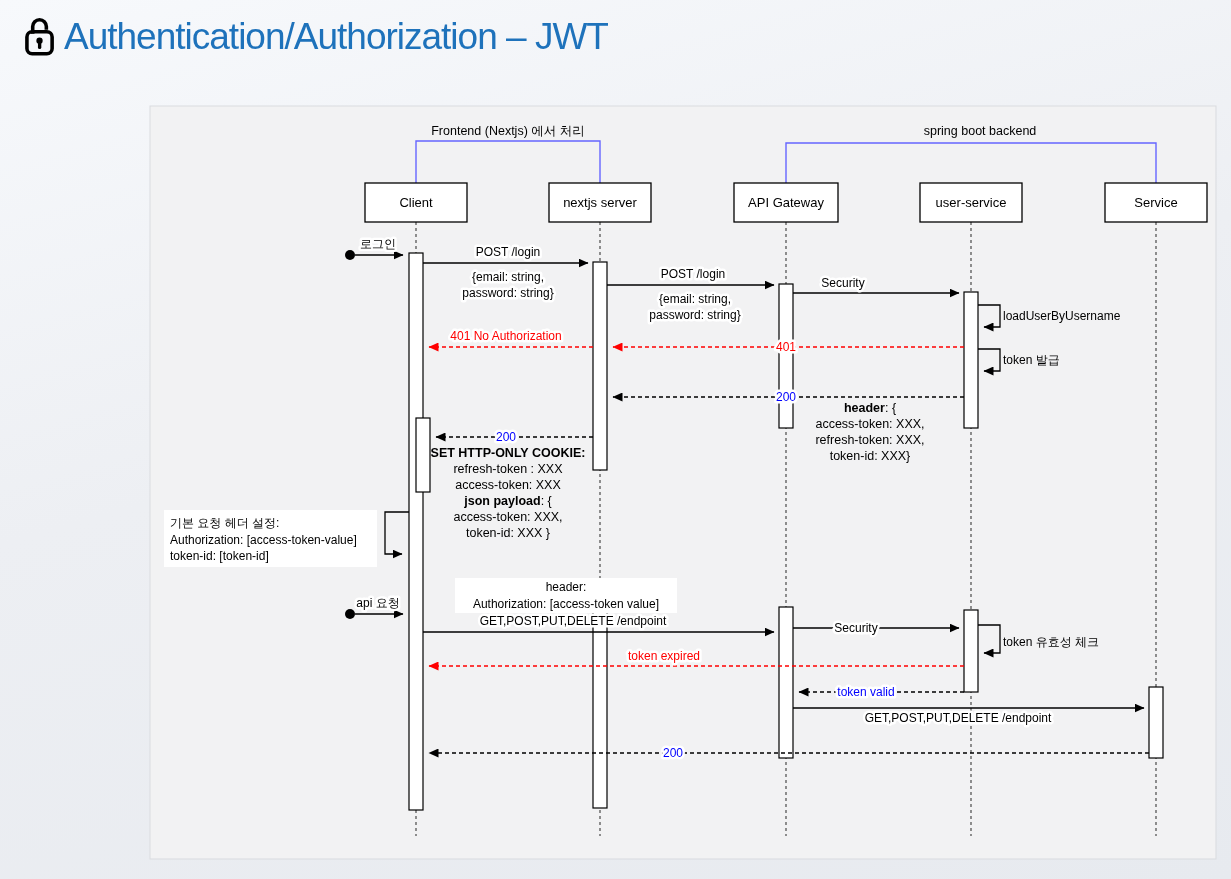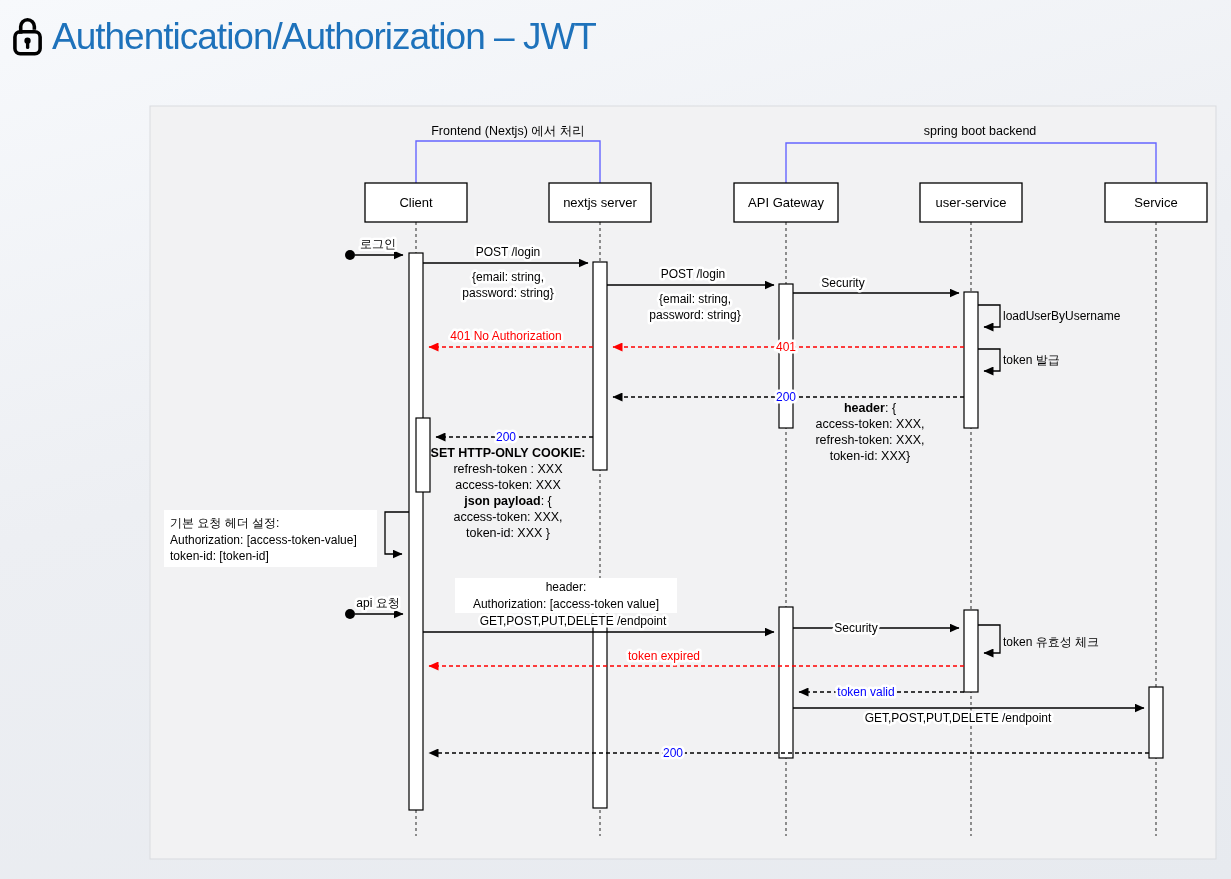--- a/index.html
+++ b/index.html
@@ -3,21 +3,21 @@
 <meta charset="utf-8">
 <style>
   html,body{margin:0;padding:0;}
   body{
     width:1231px;height:879px;overflow:hidden;
     background:linear-gradient(165deg,#f7f9fc 0%,#edeff3 45%,#e7eaef 100%);
     font-family:"Liberation Sans",sans-serif;
     position:relative;
   }
   .page-header{
-    position:absolute;left:10px;top:16px;
+    position:absolute;left:22px;top:16px;
     display:flex;align-items:flex-start;gap:8px;
   }
   .page-header h1{
     margin:0;font-size:37px;font-weight:400;letter-spacing:-1px;
     color:#1e72bb;font-family:"Liberation Sans",sans-serif;
   }
   .lock{flex:0 0 auto;}
   svg.diagram{position:absolute;left:0;top:0;}
   
   .panel{fill:#f2f2f3;stroke:#d9dbdf;stroke-width:1;}

